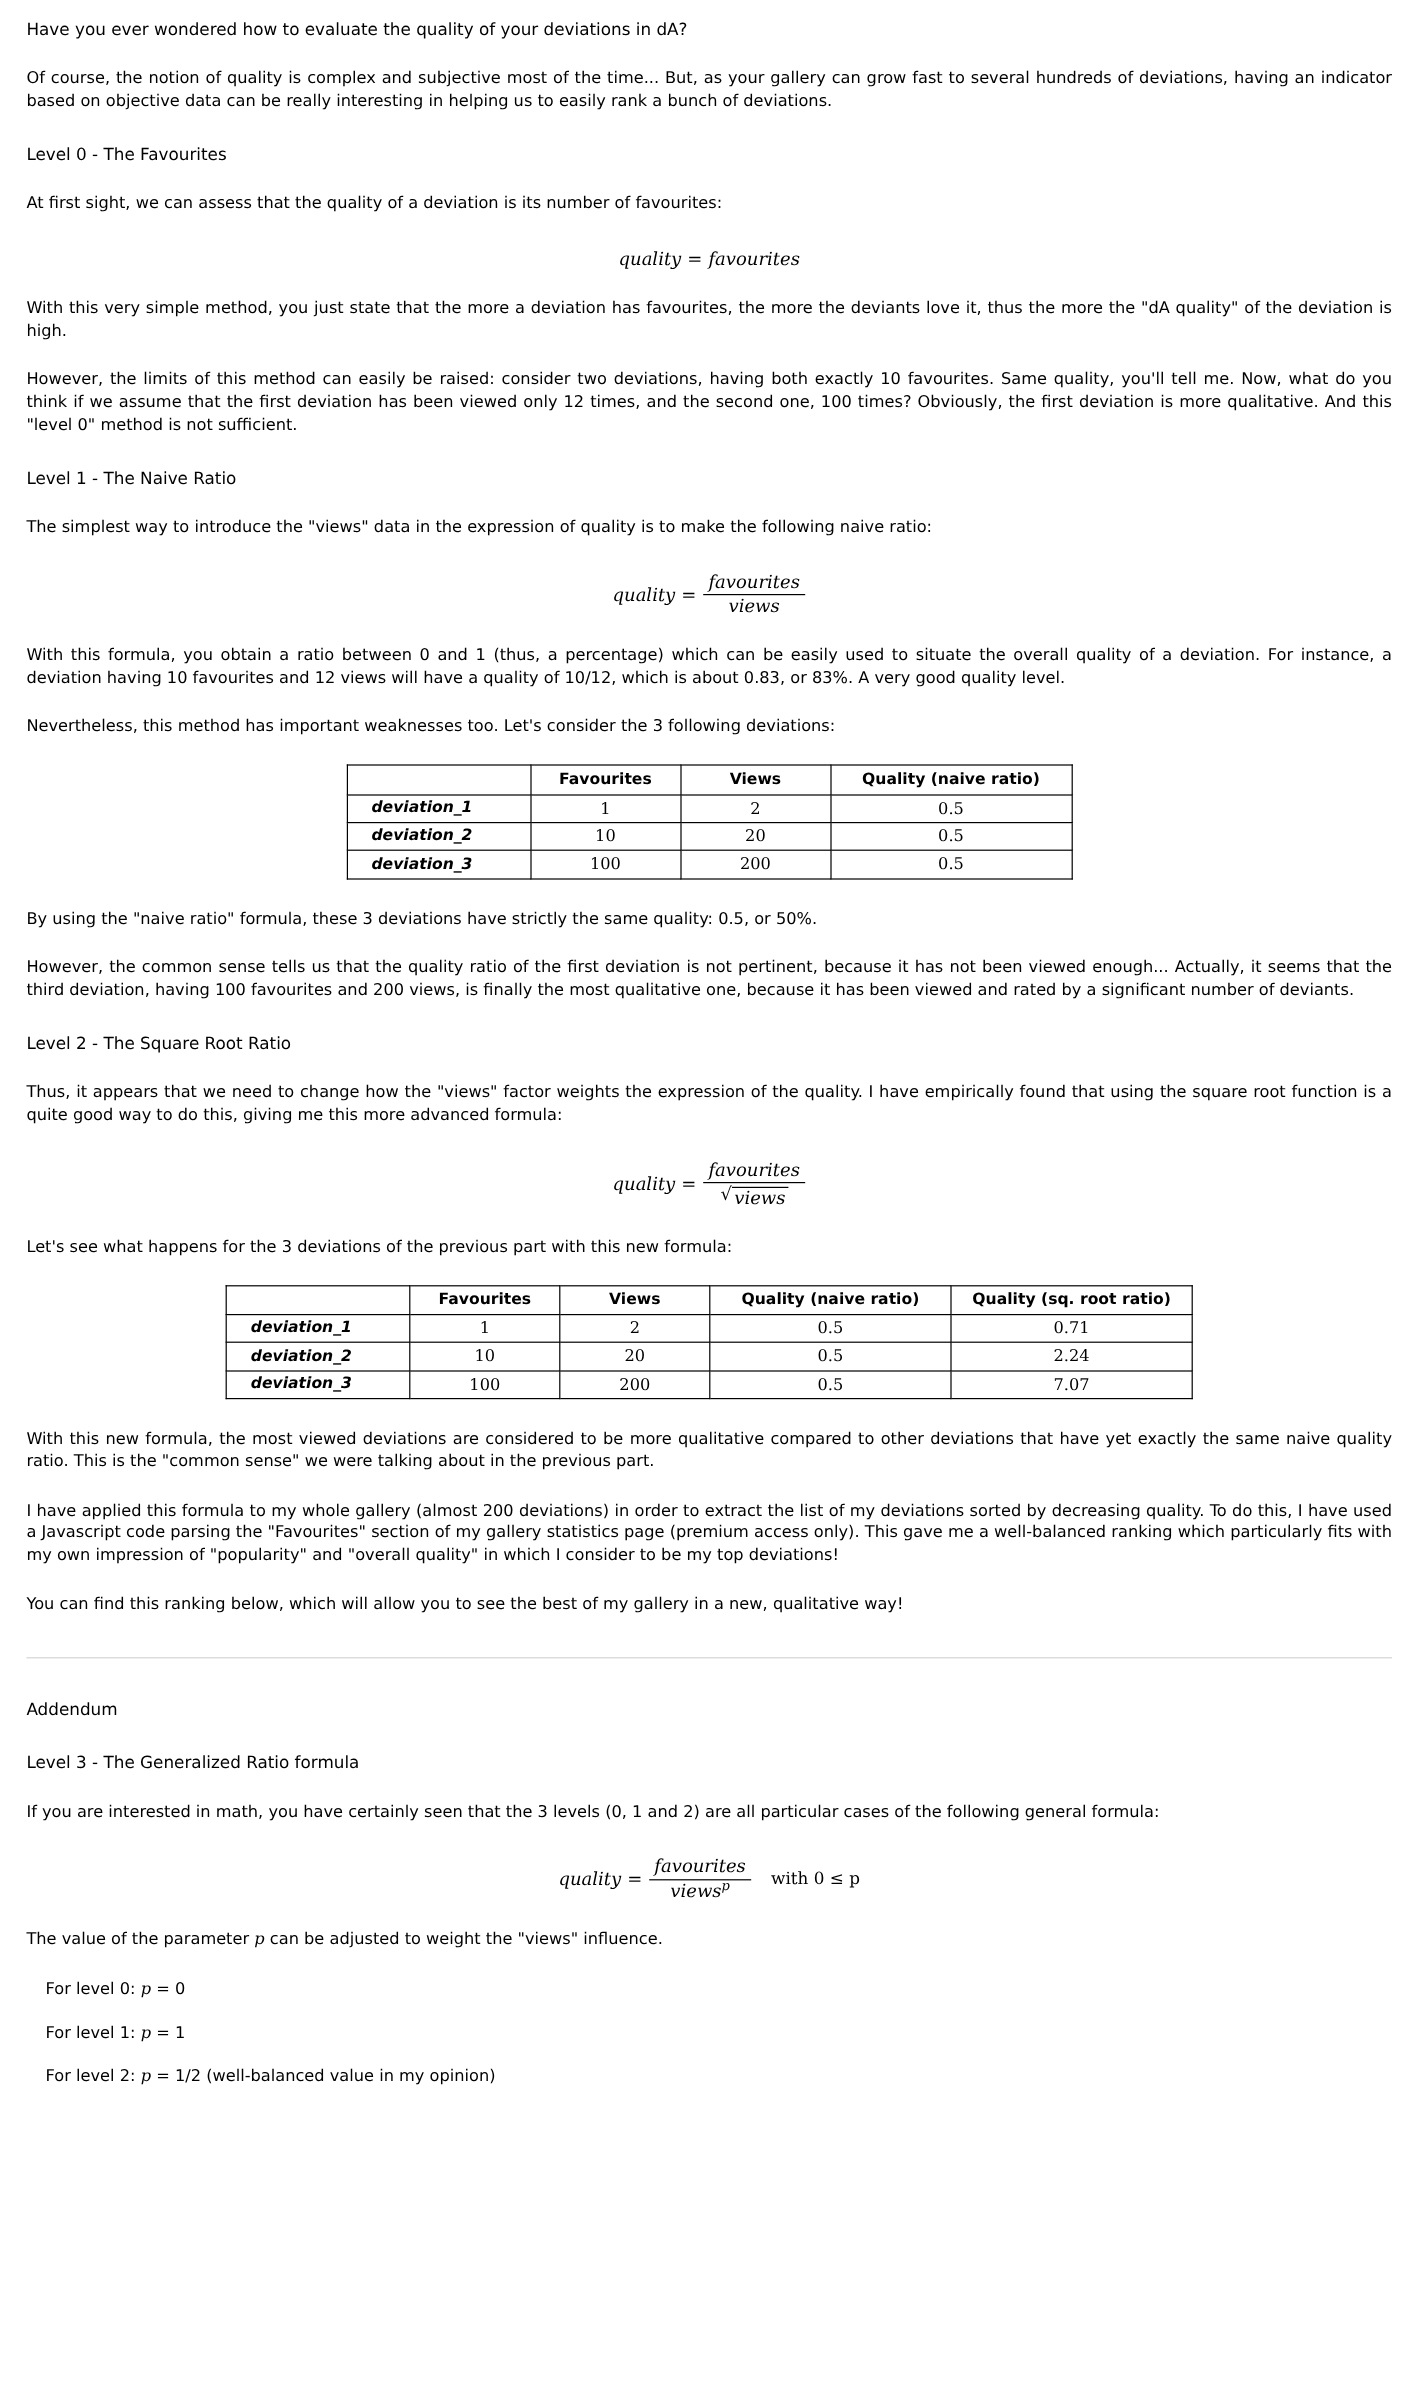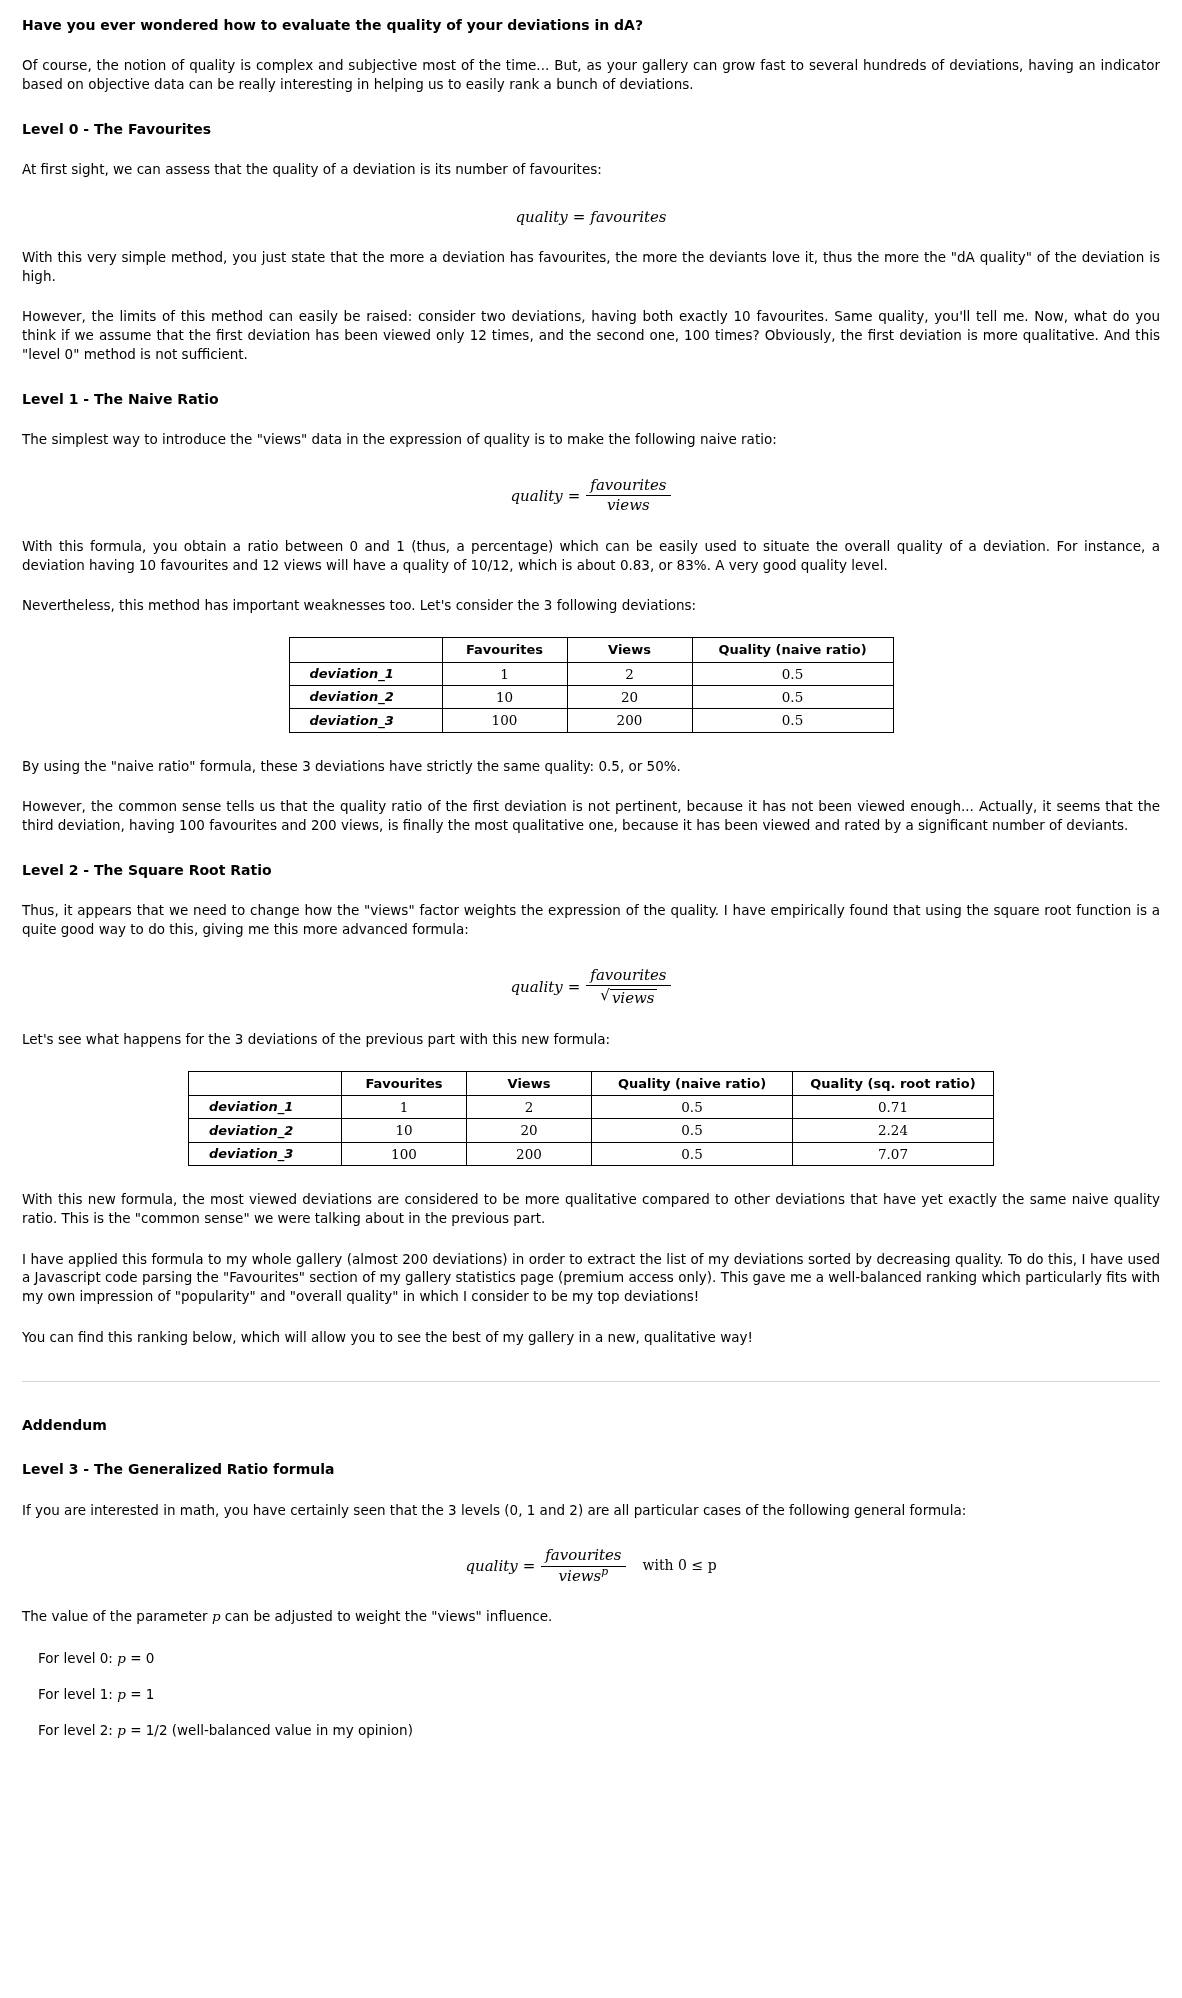--- a/index.html
+++ b/index.html
@@ -16,27 +16,27 @@
     line-height: 1.38;
     -webkit-font-smoothing: none;
   }
   .page {
     padding: 16px 22px 10px 22px;
     box-sizing: border-box;
     width: 1182px;
   }
   h1.doc-title {
     font-size: 14px;
-    font-weight: bold;
+    font-weight: normal;
     margin: 0 0 22px 0;
     line-height: 1.3;
   }
   h2.section-title {
     font-size: 14px;
-    font-weight: bold;
+    font-weight: normal;
     margin: 26px 0 22px 0;
     line-height: 1.3;
   }
   p.para {
     text-align: justify;
     margin: 0 0 22px 0;
     font-size: 13.5px;
     line-height: 1.4;
   }
 

